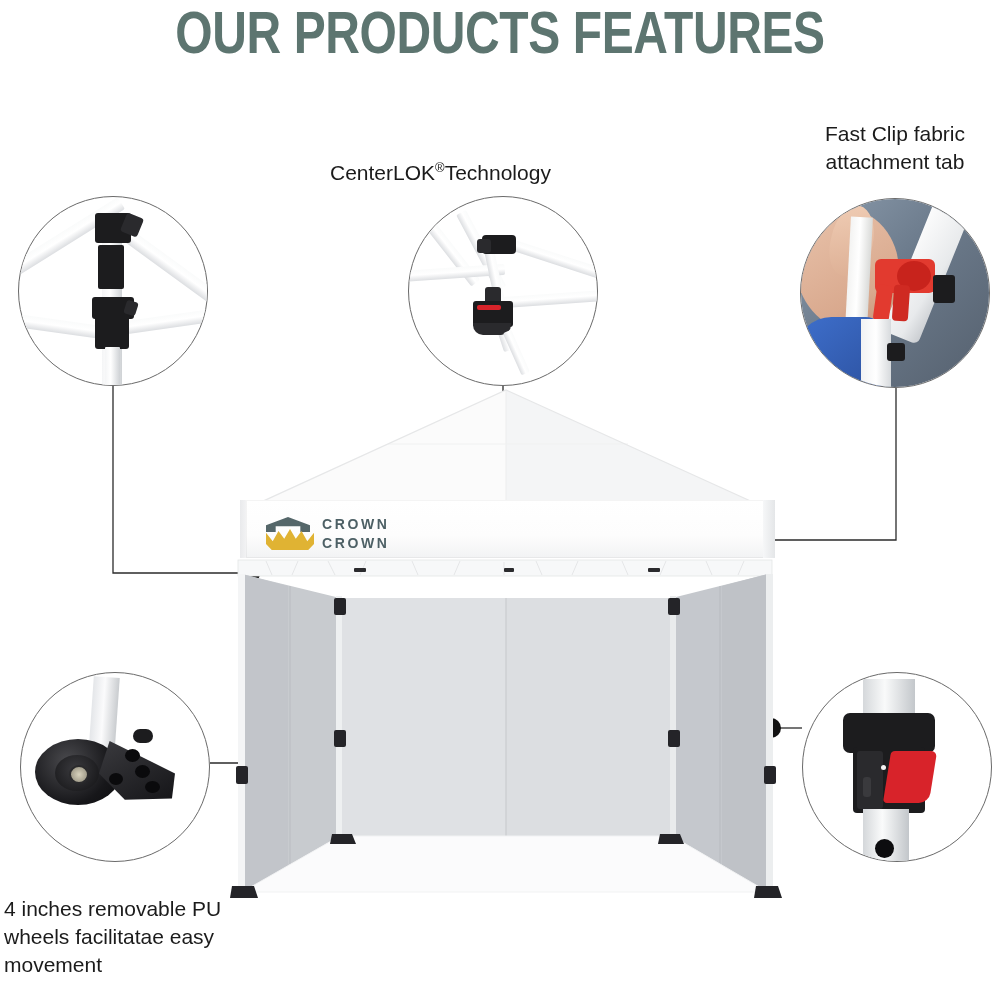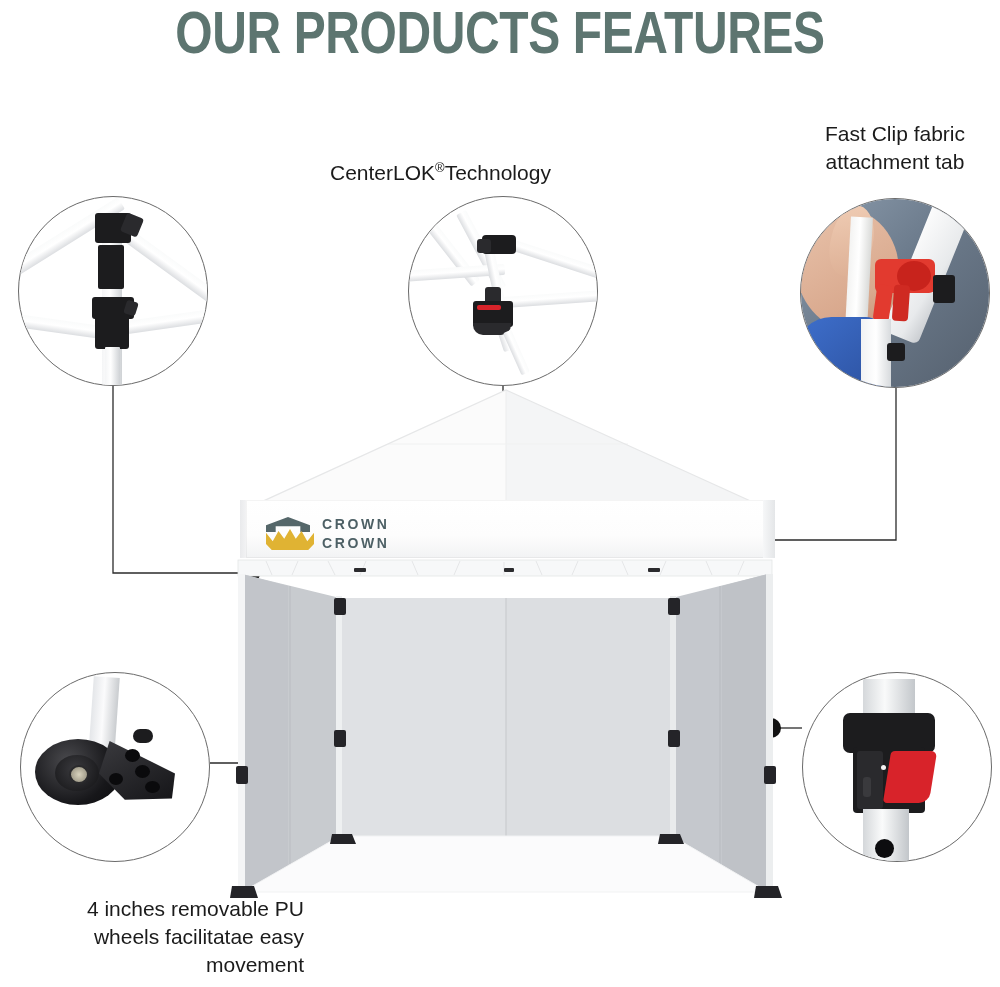--- a/index.html
+++ b/index.html
@@ -36,21 +36,21 @@
     color:#1b1b1b;
     font-size:21px;
     line-height:28px;
     font-weight:400;
     font-family:"Liberation Sans","DejaVu Sans",sans-serif;
     white-space:pre-line;
   }
   #cap-tough{ left:4px; top:97px; text-align:left; width:360px;}
   #cap-center{ left:330px; top:126px; width:360px; text-align:left;}
   #cap-fastclip{ left:790px; top:120px; width:210px; text-align:center;}
-  #cap-wheels{ left:4px; top:895px; width:300px; text-align:right;}
+  #cap-wheels{ left:4px; top:895px; width:300px; text-align:left;}
   #cap-height{ left:770px; top:895px; width:230px; text-align:right;}
   .reg{ font-size:13px; vertical-align:super; }
 
   
   svg#lines{ position:absolute; left:0; top:0; width:1000px; height:987px; pointer-events:none;}
 
   
   .callout{
     position:absolute;
     border-radius:50%;

